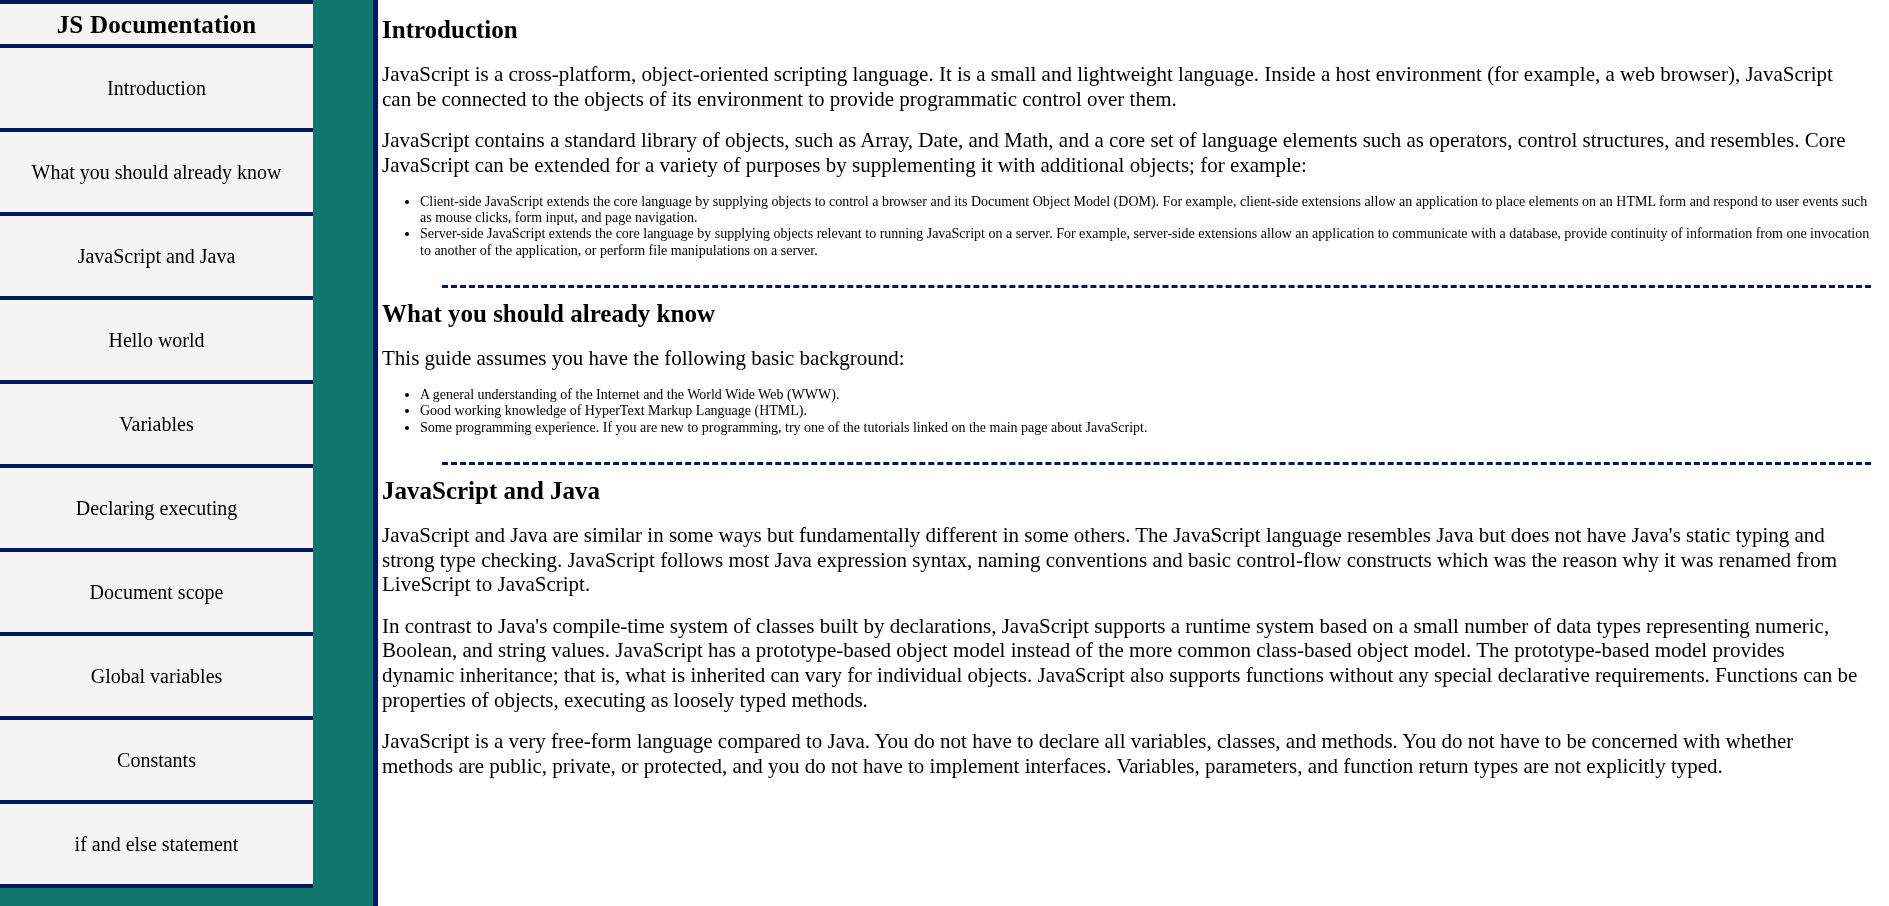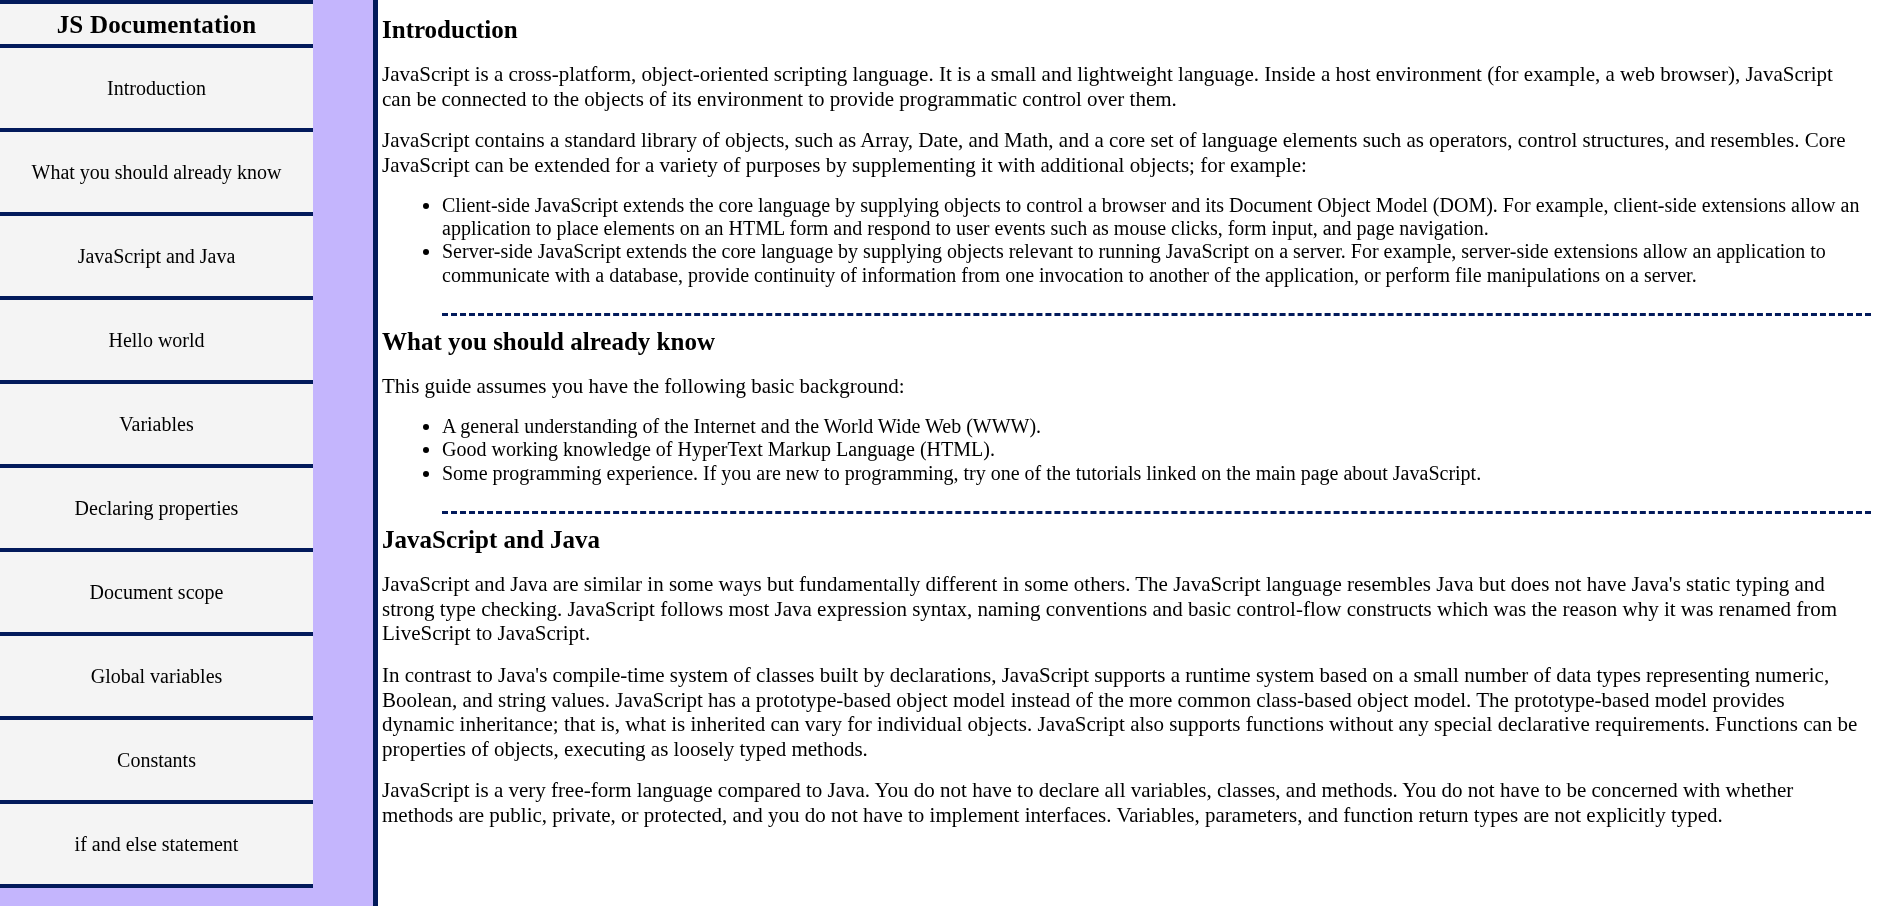--- a/index.html
+++ b/index.html
@@ -24,21 +24,21 @@
   }
 
   
   #navbar {
     position: absolute;
     left: 0;
     top: 0;
     width: 378px;
     height: 906px;
     box-sizing: border-box;
-    background: #c4b5fd;
+    background: #0f766e;
     border-right: 5px solid #021a5b;
     overflow: hidden;
   }
 
   #navbar-inner {
     width: 313px;
     box-sizing: border-box;
   }
 
   #nav-header {
@@ -97,24 +97,24 @@
 
   .main-section p {
     font-size: 21px;
     line-height: 1.17;
     margin: 17px 0 0 4px;
     color: #000000;
     max-width: 1478px;
   }
 
   .main-section ul {
-    font-size: 20px;
+    font-size: 14px;
     line-height: 1.17;
     margin: 16px 0 0 0;
-    padding-left: 64px;
+    padding-left: 42px;
     max-width: 1470px;
   }
 
   .main-section li {
     margin: 0 0 0 0;
     padding: 0;
   }
 
   .divider {
     height: 0;
@@ -138,21 +138,21 @@
       <a class="nav-link" href="#introduction">Introduction</a>
 
       <a class="nav-link" href="#what-you-should-already-know">What you should already know</a>
 
       <a class="nav-link" href="#javascript-and-java">JavaScript and Java</a>
 
       <a class="nav-link" href="#hello-world">Hello world</a>
 
       <a class="nav-link" href="#variables">Variables</a>
 
-      <a class="nav-link" href="#declaring-variables">Declaring properties</a>
+      <a class="nav-link" href="#declaring-variables">Declaring executing</a>
 
       <a class="nav-link" href="#variable-scope">Document scope</a>
 
       <a class="nav-link" href="#global-variables">Global variables</a>
 
       <a class="nav-link" href="#constants">Constants</a>
 
 
       <a class="nav-link" href="#if-and-else-statement">if and else statement</a>
     </div>

